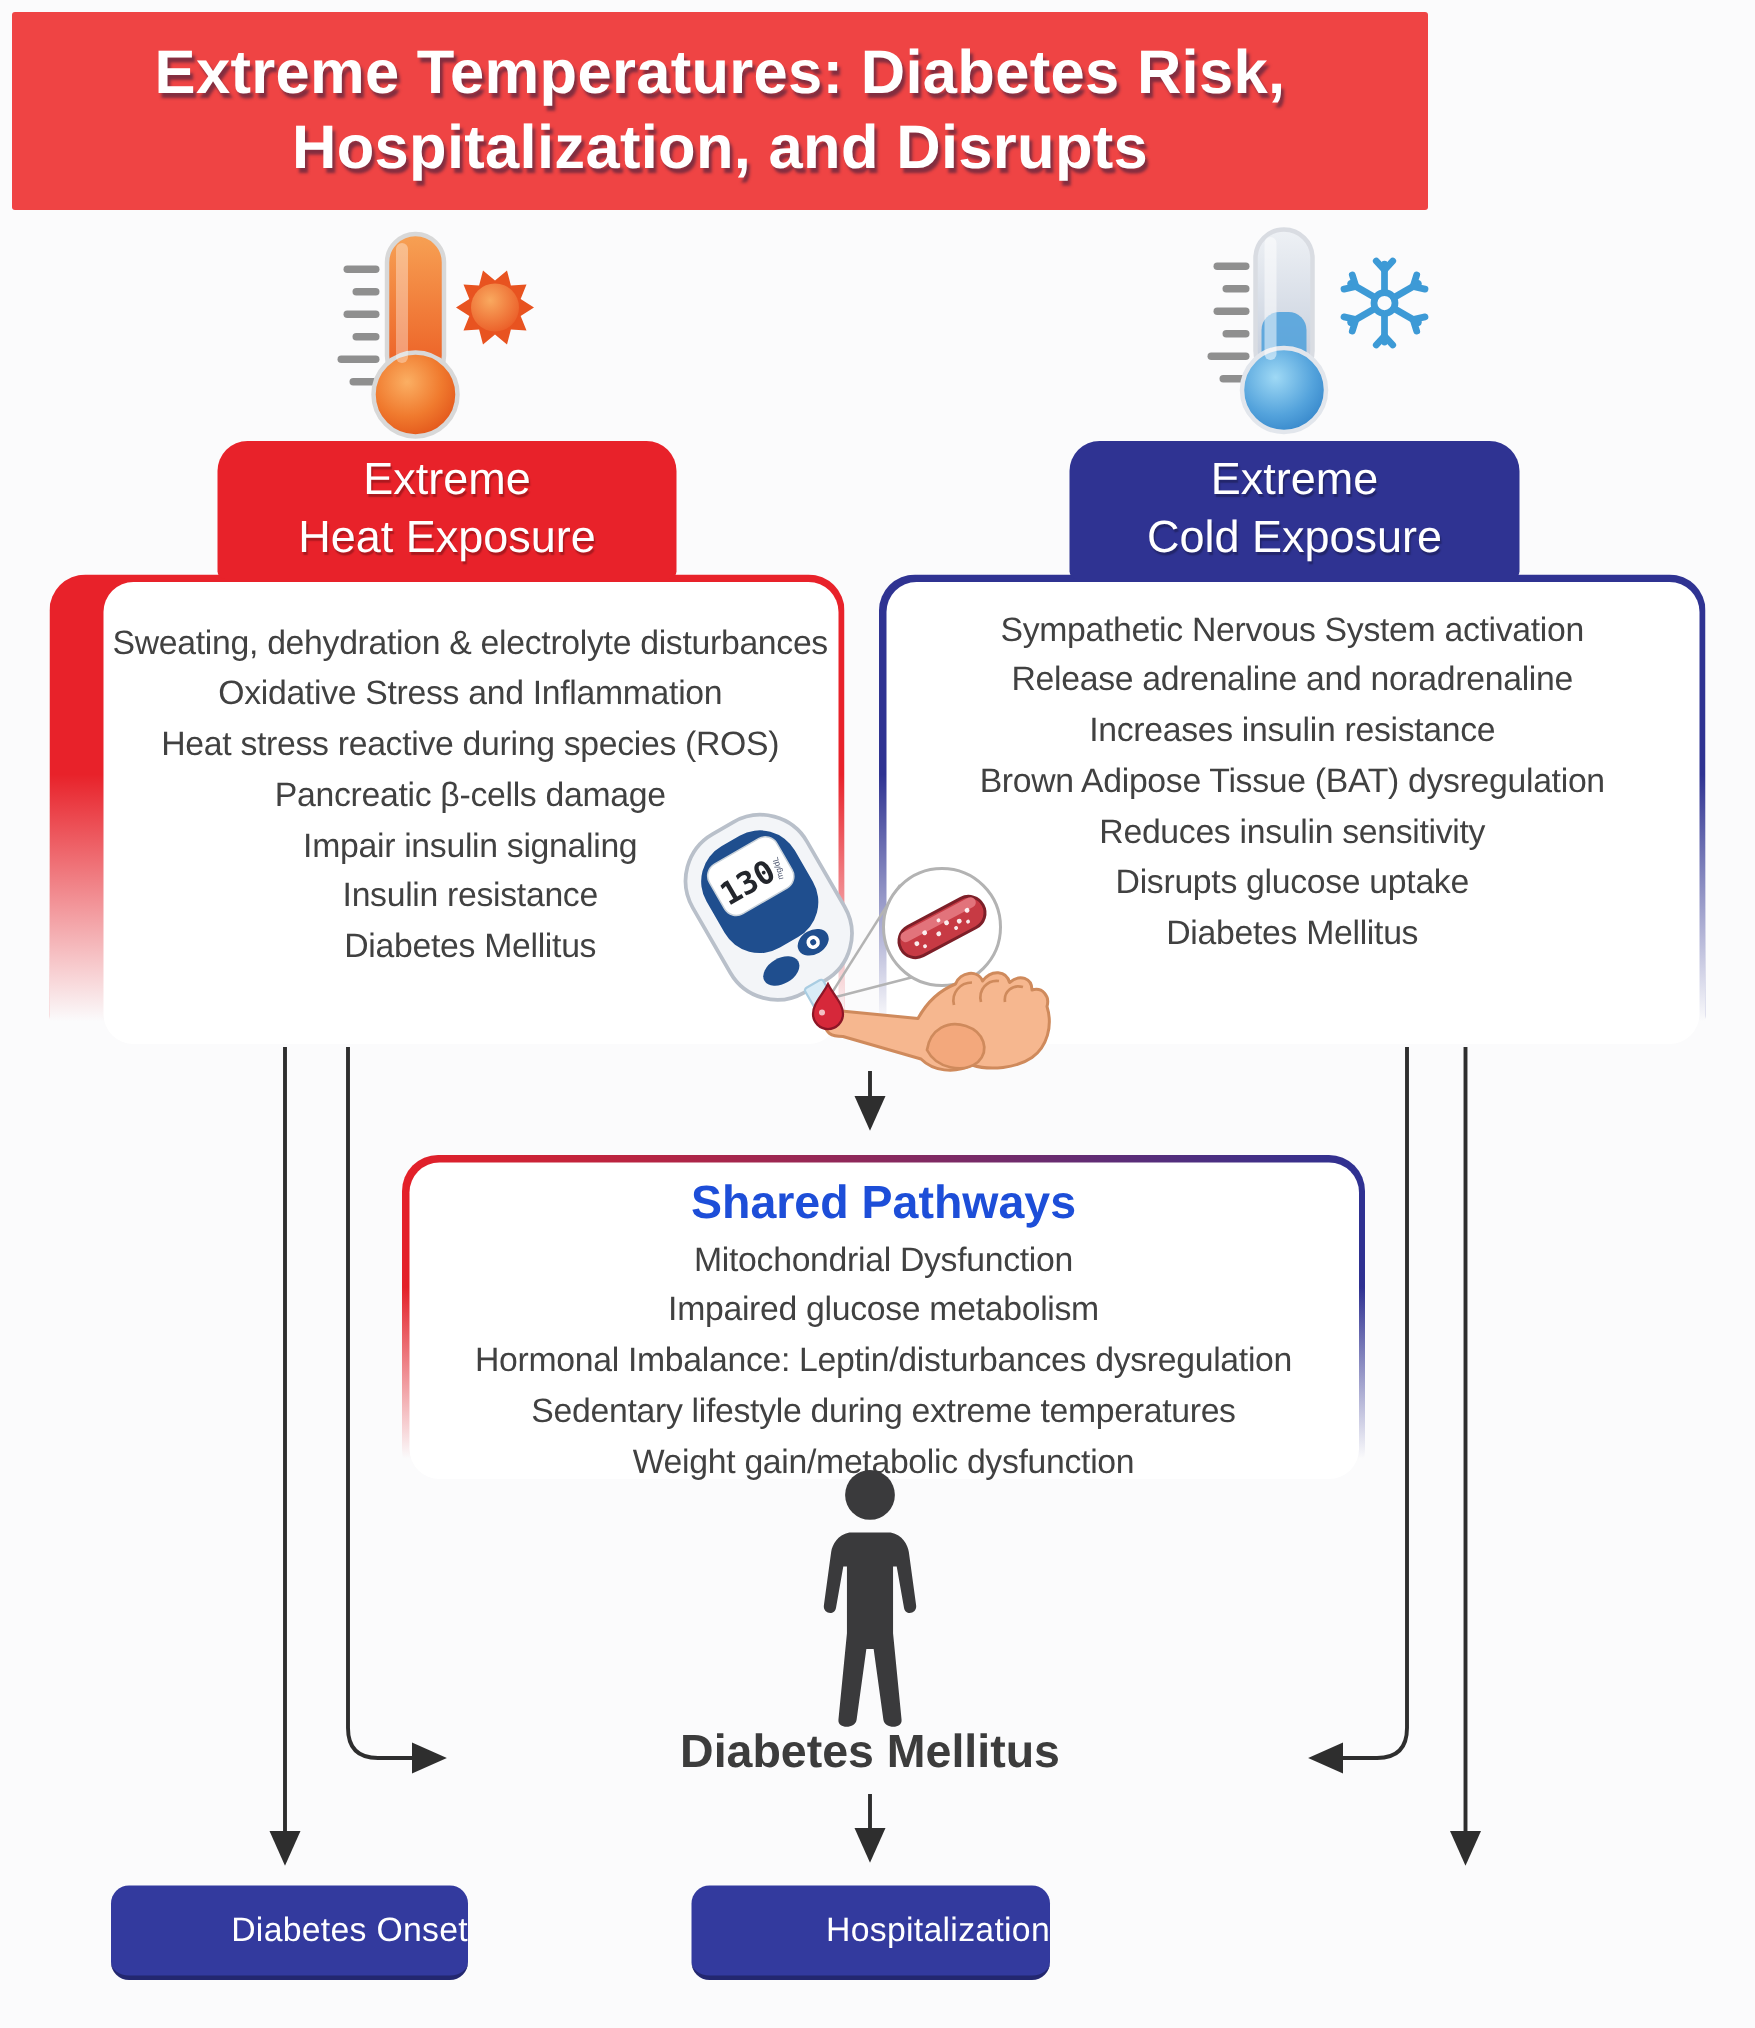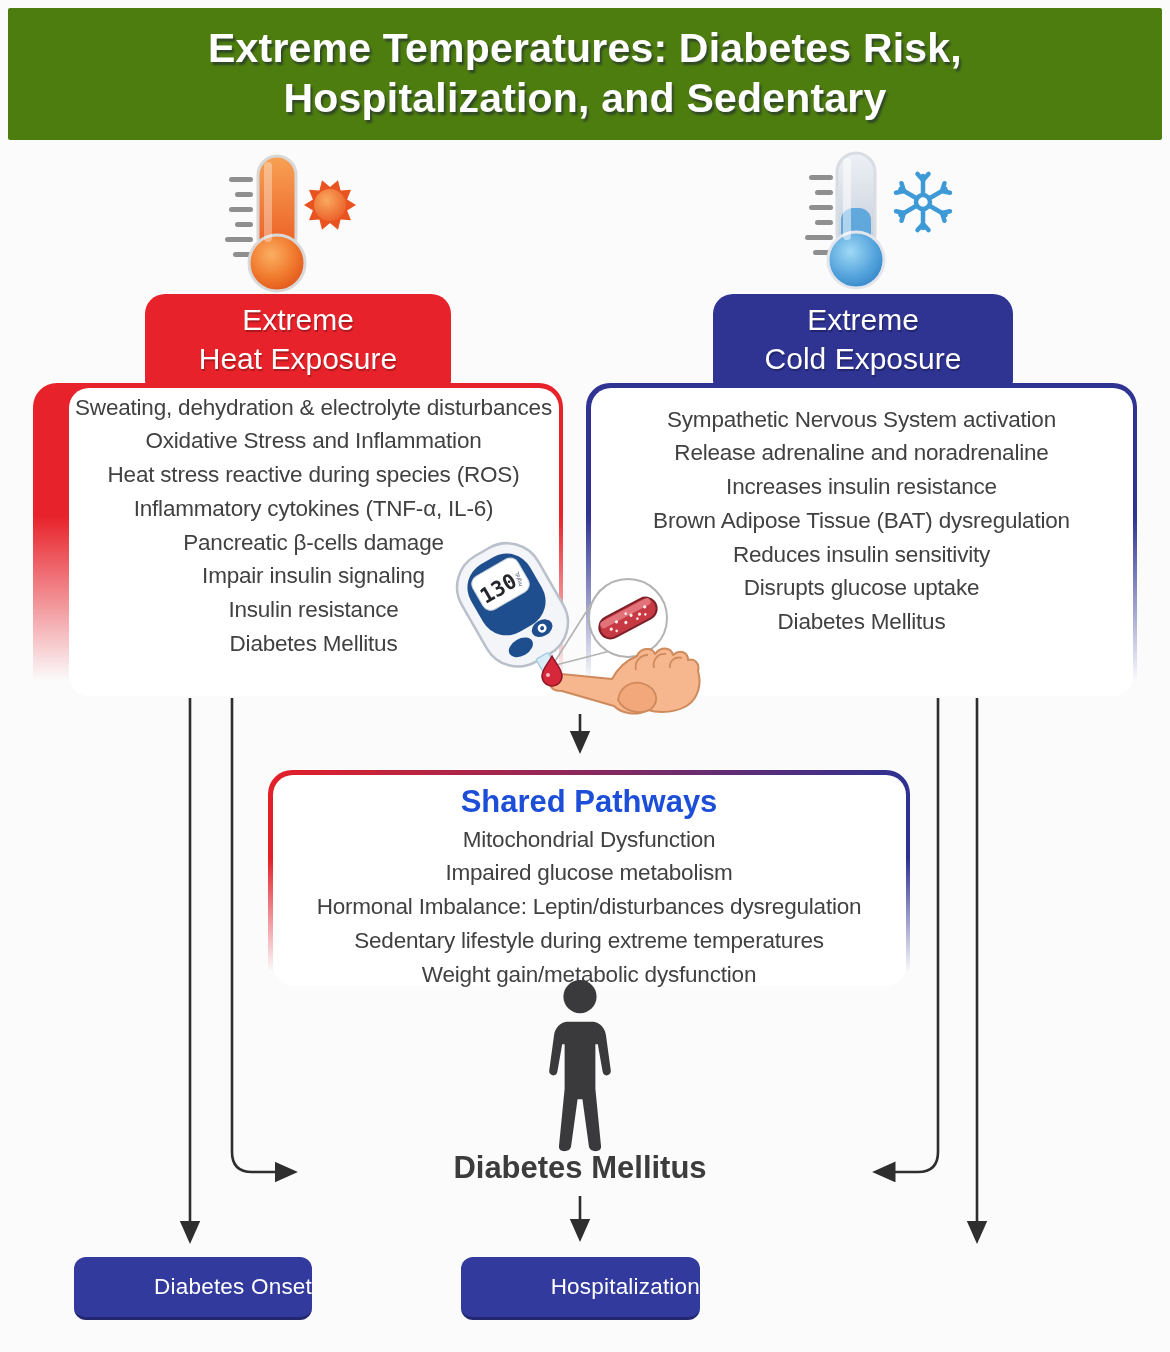--- a/index.html
+++ b/index.html
@@ -1,19 +1,19 @@
 <!DOCTYPE html>
 <html><head>
 <meta charset="utf-8">
 <style>
   html,body{margin:0;padding:0;background:#e9e9ea;font-family:"Liberation Sans",sans-serif;}
   .canvas{position:relative;width:1170px;height:1352px;background:#fbfbfc;overflow:hidden;margin:0 auto;}
   .abs{position:absolute;}
   
-  .banner{left:8px;top:8px;width:1154px;height:132px;background:#4d7c0f;border-radius:2px;text-align:center;padding-top:15px;box-sizing:border-box;}
+  .banner{left:8px;top:8px;width:944px;height:132px;background:#ef4444;border-radius:2px;text-align:center;padding-top:15px;box-sizing:border-box;}
   .banner-line{color:#ffffff;font-weight:bold;font-size:41px;line-height:50px;letter-spacing:.2px;
     text-shadow:2px 3px 2px rgba(22,24,60,.5);}
   
   .exp-head{border-radius:20px 20px 5px 5px;text-align:center;padding-top:6px;box-sizing:border-box;z-index:5;}
   .exp-head .hl{color:#fff;font-weight:normal;font-size:30px;line-height:39px;text-shadow:1px 2px 1px rgba(0,0,0,.28);}
   .head-red{background:#e8222a;}
   .head-blue{background:#2f3392;}
   
   .fade-box{border-radius:24px;z-index:2;}
   .fade-red{background-image:linear-gradient(to bottom,rgba(251,251,252,0) 42%,#fbfbfc 94%),linear-gradient(#e8222a,#e8222a);}
@@ -30,21 +30,21 @@
   .dm-label{width:400px;text-align:center;font-size:31px;font-weight:bold;color:#3c3c3c;z-index:5;}
   svg{display:block;} .layer3{z-index:3;} .layer4{z-index:4;} .layer6{z-index:6;}
 </style>
 </head>
 <body>
 
 <div class="canvas">
 
   <div class="abs banner">
     <div class="banner-line">Extreme Temperatures: Diabetes Risk,</div>
-    <div class="banner-line">Hospitalization, and Sedentary</div>
+    <div class="banner-line">Hospitalization, and Disrupts</div>
   </div>
 
   <svg class="abs layer3" style="left:0;top:0;" width="1170" height="1352" viewBox="0 0 1170 1352">
     <defs>
       <marker id="ah" markerWidth="11" markerHeight="10" refX="7.5" refY="4" orient="auto">
         <path d="M0,0 L9,4 L0,8 Z" fill="#2e2e2e"></path>
       </marker>
     </defs>
     <g stroke="#2e2e2e" stroke-width="2.6" fill="none">
       <path d="M190,698 L190,1240" marker-end="url(#ah)"></path>
@@ -142,25 +142,24 @@
       <g transform="rotate(300,138,54)">
           <line x1="138" y1="46" x2="138" y2="28"></line>
           <line x1="138" y1="32" x2="132.5" y2="26"></line>
           <line x1="138" y1="32" x2="143.5" y2="26"></line>
         </g>
       <circle cx="138" cy="54" r="7"></circle>
     </g>
   </svg>
 
   <div class="abs fade-box fade-red" style="left:33px;top:383px;width:530px;height:317px;">
-    <div class="inner" style="padding-top:3px;margin-left:31px;">
+    <div class="inner" style="padding-top:24px;margin-left:31px;">
       <div class="li">Sweating, dehydration &amp; electrolyte disturbances</div>
       <div class="li">Oxidative Stress and Inflammation</div>
       <div class="li">Heat stress reactive during species (ROS)</div>
-      <div class="li">Inflammatory cytokines (TNF-α, IL-6)</div>
       <div class="li">Pancreatic β-cells damage</div>
       <div class="li">Impair insulin signaling</div>
       <div class="li">Insulin resistance</div>
       <div class="li">Diabetes Mellitus</div>
     </div>
   </div>
 
   <div class="abs fade-box fade-blue" style="left:586px;top:383px;width:551px;height:317px;">
     <div class="inner" style="padding-top:15px;">
       <div class="li">Sympathetic Nervous System activation</div>

